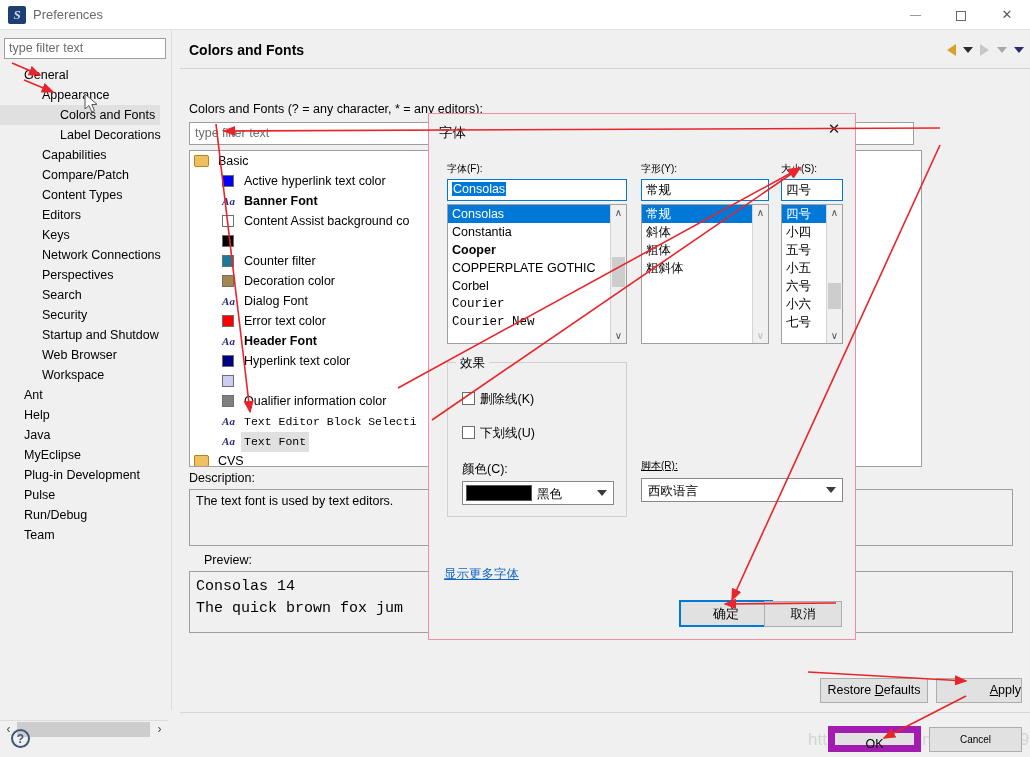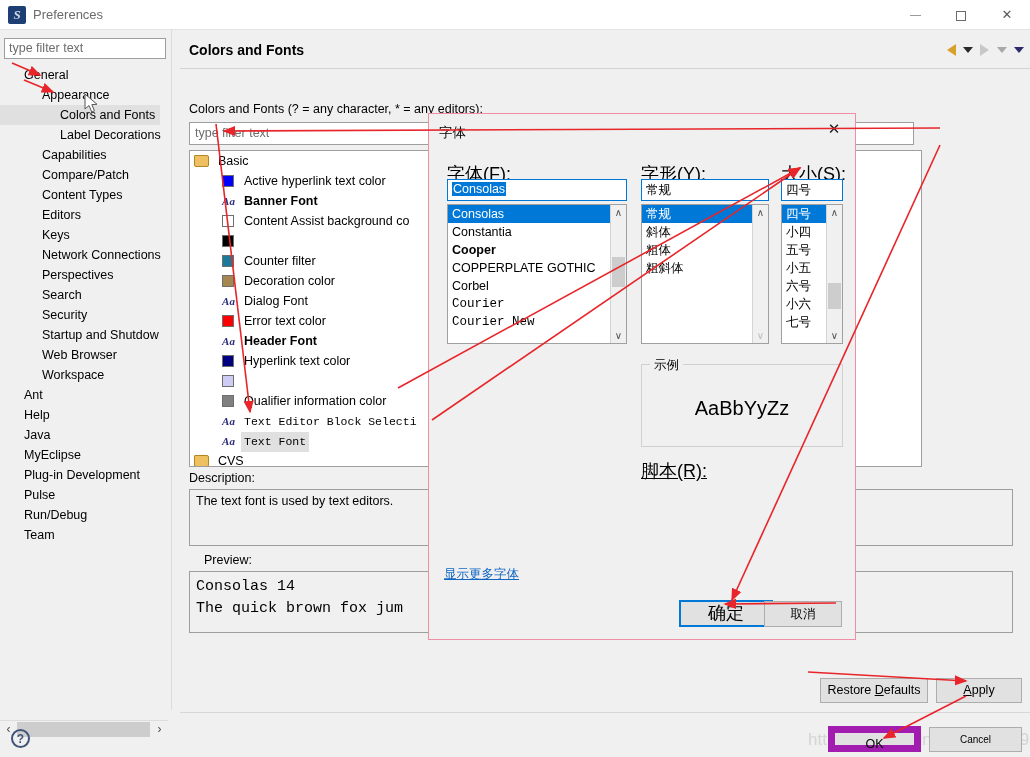--- a/index.html
+++ b/index.html
@@ -188,21 +188,21 @@
     background: #d7d7d7;
   }
   #btn-restore {
     position: absolute; left: 820px; top: 678px; width: 108px; height: 25px;
     background: #e1e1e1; border: 1px solid #adadad;
     font-size: 12.5px; text-align: center; line-height: 23px;
   }
   #btn-apply {
     position: absolute; left: 936px; top: 678px; width: 86px; height: 25px;
     background: #e1e1e1; border: 1px solid #adadad;
-    font-size: 12.5px; text-align: center; line-height: 23px;
+    font-size: 12.5px; text-align: right; line-height: 23px;
   }
   #btn-ok {
     position: absolute; left: 828px; top: 726px; width: 93px; height: 26px;
     background: #e1e1e1; border: 7px solid #a21caf;
     font-size: 12.5px; text-align: center; line-height: 22px;
   }
   #btn-cancel {
     position: absolute; left: 929px; top: 727px; width: 93px; height: 25px;
     background: #e1e1e1; border: 1px solid #adadad;
     font-size: 10px; text-align: center; line-height: 23px;
@@ -219,21 +219,21 @@
     background: #f0f0f0; border: 1px solid #ef8fa5;
   }
   #fd-title {
     position: absolute; left: 10px; top: 10px;
     font-size: 13.5px; font-weight: normal;
   }
   #fd-close {
     position: absolute; right: 4px; top: 2px; width: 34px; height: 26px;
     text-align: center; line-height: 26px; font-size: 15px; color: #1a1a1a;
   }
-  .fd-lbl { position: absolute; font-size: 18px; text-align: right; }
+  .fd-lbl { position: absolute; font-size: 10px; text-align: right; }
   .fd-edit {
     position: absolute; border: 1px solid #0078d7; background: #fff;
     height: 22px; font-size: 12.5px; padding: 2px 4px;
     font-family: "Liberation Sans", sans-serif;
   }
   .fd-list {
     position: absolute; border: 1px solid #a0a0a0; background: #fff;
     overflow: hidden;
   }
   .fd-item {
@@ -281,21 +281,21 @@
   #fd-sample-box {
     position: absolute; border: 1px solid #d0d0d0; background: #f0f0f0;
   }
   #fd-sample-text {
     position: absolute; width: 100%; text-align: center; top: 32px;
     font-size: 20px;
   }
   #fd-ok {
     position: absolute; left: 678px; top: 599px; width: 94px; height: 27px;
     background: #e1e1e1; border: 2px solid #0078d7;
-    font-size: 18px; text-align: center; line-height: 23px;
+    font-size: 13px; text-align: center; line-height: 23px;
   }
   #fd-cancel {
     position: absolute; left: 763px; top: 600px; width: 78px; height: 26px;
     background: #e1e1e1; border: 1px solid #adadad;
     font-size: 12.5px; text-align: center; line-height: 24px;
   }
 
   
   #annots { position: absolute; left: 0; top: 0; width: 1030px; height: 757px;
             pointer-events: none; }
@@ -435,26 +435,41 @@
           <div class="fd-item">小六</div>
           <div class="fd-item">七号</div>
         </div>
       <div class="list-sb">
         <div class="sbT">∧</div>
         <div class="sbThumb" style="top:78px;height:26px;"></div>
         <div class="sbB">∨</div>
       </div>
     </div>
 
-
-    <div id="fd-sample-box" style="left:212px; top:250px; width:202px; height:83px;">
-      <span class="fd-group-title">示例</span>
-      <div id="fd-sample-text">AaBbYyZz</div>
-    </div>
+    <div class="fd-group" style="left:18px; top:248px; width:180px; height:155px;">
+      <span class="fd-group-title">效果</span>
+      <div style="position:absolute;left:14px;top:28px;font-size:12.5px;">
+        <span class="chk"></span><span>删除线(K)</span>
+      </div>
+      <div style="position:absolute;left:14px;top:62px;font-size:12.5px;">
+        <span class="chk"></span><span>下划线(U)</span>
+      </div>
+      <div style="position:absolute;left:14px;top:98px;font-size:12.5px;">颜色(C):</div>
+      <div class="fd-combo" style="left:14px; top:118px; width:152px;">
+        <span id="color-swatch" style="background: rgb(0, 0, 0);"></span>
+        <span style="position:absolute;left:74px;top:4px;">黑色</span>
+        <span class="combo-arrow"></span>
+      </div>
+    </div>
+
     <div class="fd-lbl" style="left:212px; top:345px;text-decoration:underline;">脚本(R):</div>
+    <div class="fd-combo" style="left:212px; top:364px; width:202px;">
+      <span style="position:absolute;left:6px;top:4px;">西欧语言</span>
+      <span class="combo-arrow"></span>
+    </div>
 
     <div style="position:absolute;left:15px;top:452px;font-size:12.5px;color:#1266c2;text-decoration:underline;">显示更多字体</div>
 
     <div id="fd-ok" style="left:250px; top:486px;">确定</div>
     <div id="fd-cancel" style="left:335px; top:487px;">取消</div>
   </div>
 
   <svg id="annots" viewBox="0 0 1030 757" width="1030" height="757">
     <defs>
       <marker id="ah" markerWidth="9" markerHeight="9" refX="7" refY="3.2" orient="auto" markerUnits="strokeWidth">

